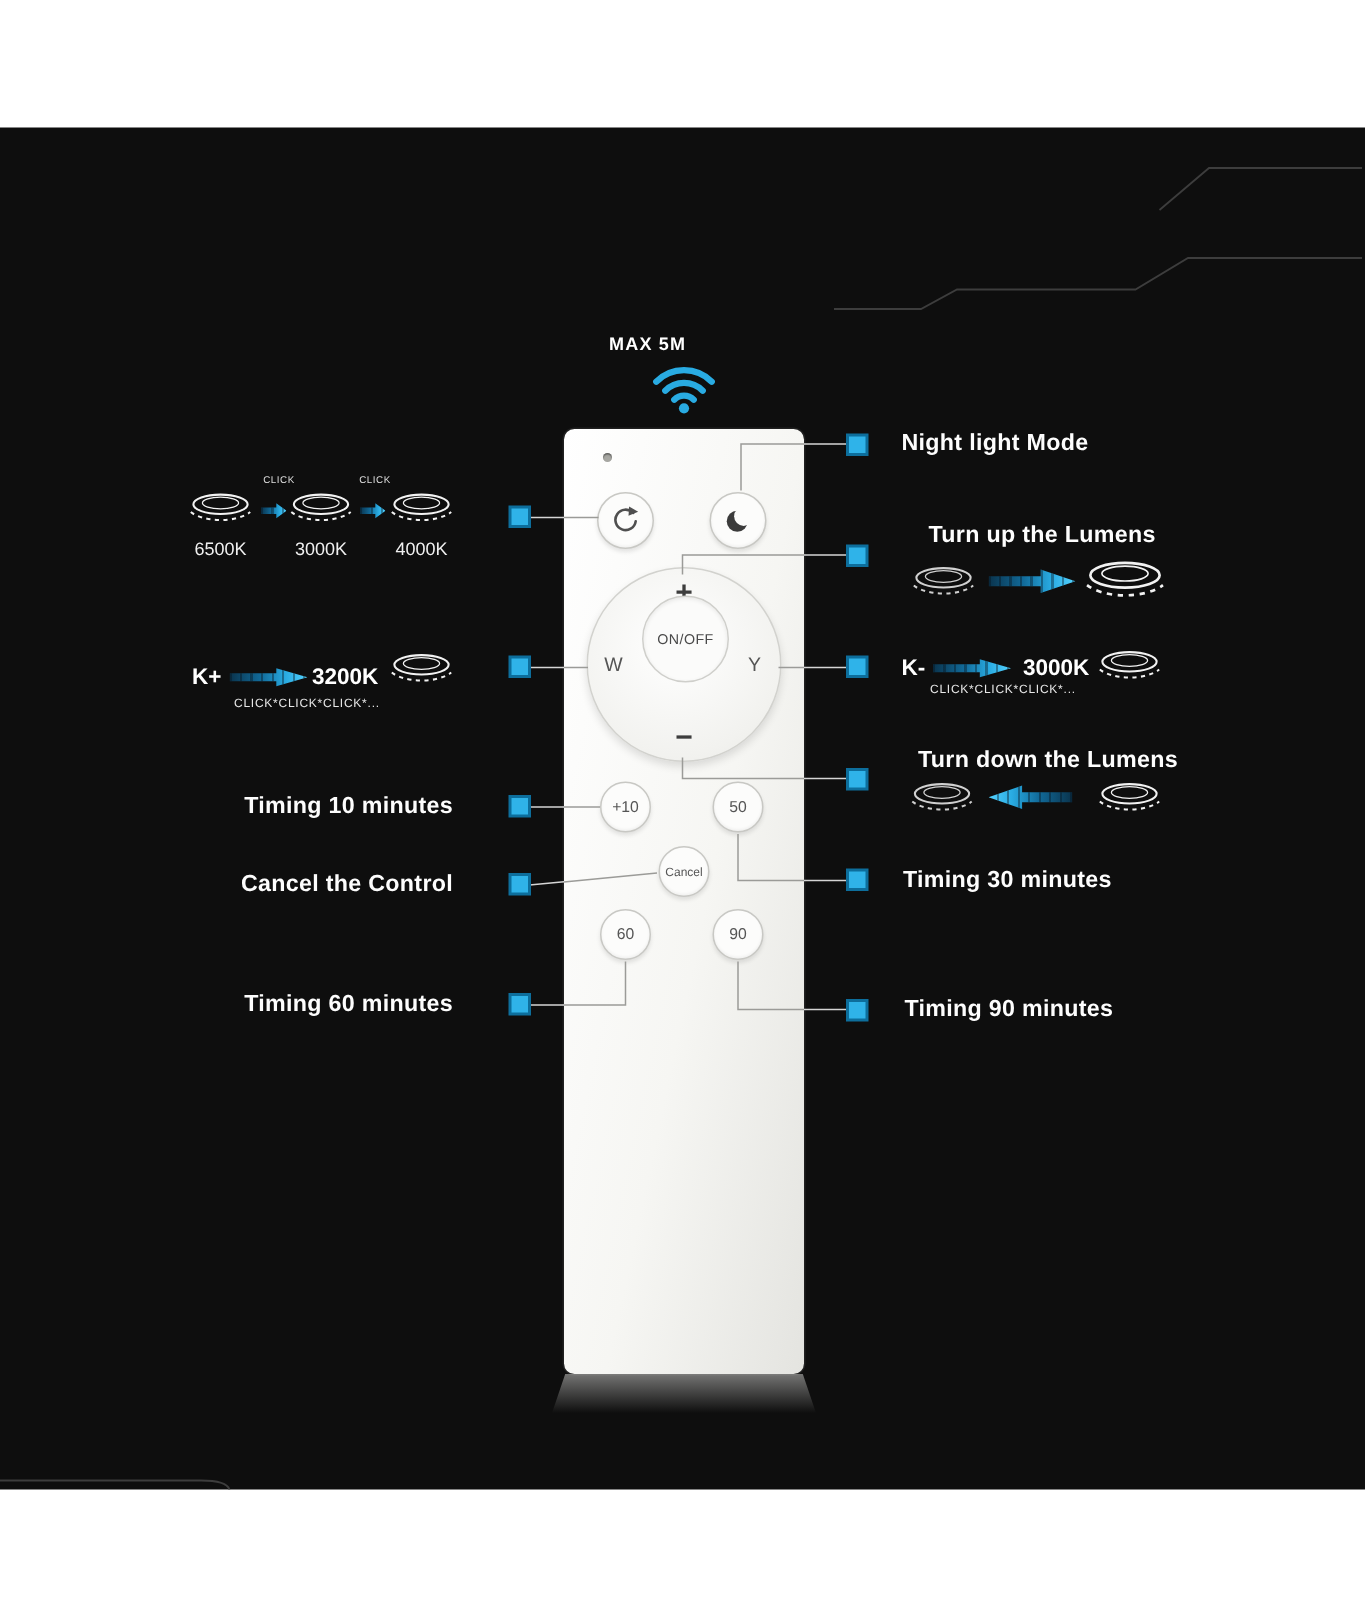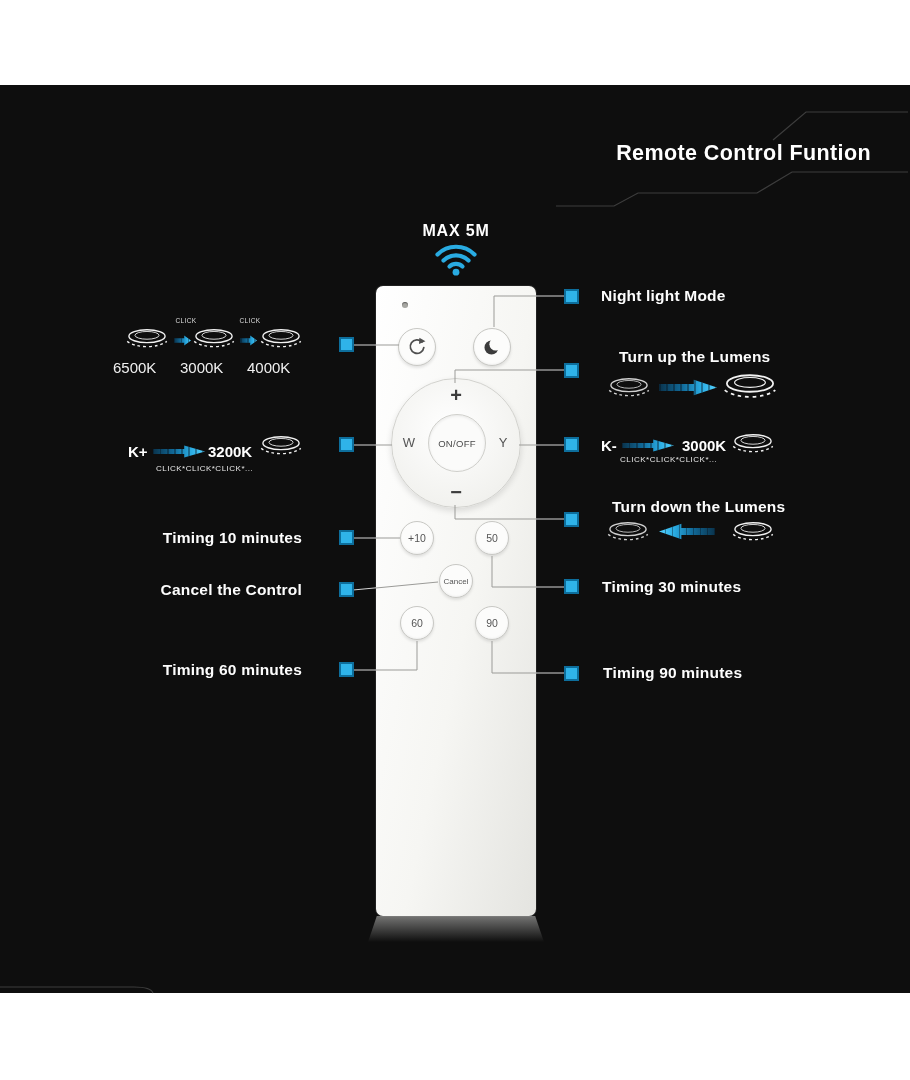--- a/index.html
+++ b/index.html
@@ -4,22 +4,22 @@
 <style>
   html,body{margin:0;padding:0;background:#ffffff;}
   .canvas{position:relative;width:910px;height:1080px;background:#ffffff;overflow:hidden;
           font-family:"Liberation Sans",sans-serif;}
   .panel{position:absolute;left:0;top:85px;width:910px;height:908px;background:#0e0e0e;}
   svg.overlay{position:absolute;left:0;top:0;width:910px;height:1080px;pointer-events:none;}
 
   .page-title{position:absolute;top:141px;right:39px;font-size:21.5px;font-weight:bold;
               color:#ffffff;letter-spacing:.4px;white-space:nowrap;}
 
-  .max-label{position:absolute;left:406px;top:222px;width:100px;text-align:center;
-             font-size:16px;font-weight:bold;color:#ffffff;letter-spacing:.8px;}
+  .max-label{position:absolute;left:406px;top:222px;width:100px;text-align:left;
+             font-size:12px;font-weight:bold;color:#ffffff;letter-spacing:.8px;}
   .wifi{position:absolute;left:430px;top:239px;width:52px;height:38px;}
 
   
   .remote{position:absolute;left:376px;top:286px;width:160px;height:630px;border-radius:7px;
           background:linear-gradient(102deg,#ffffff 0%,#f6f6f3 55%,#e4e4e0 100%);
           box-shadow:0 0 0 1px rgba(255,255,255,0.08);}
   .remote-shadow{position:absolute;left:368px;top:916px;width:176px;height:26px;
           background:linear-gradient(to bottom,rgba(200,200,198,.55),rgba(200,200,198,0));
           clip-path:polygon(5% 0,95% 0,100% 100%,0 100%);}
   .led{position:absolute;left:26px;top:16px;width:6px;height:6px;border-radius:50%;
@@ -32,33 +32,33 @@
   .pad{position:absolute;left:15px;top:92px;width:130px;height:130px;border-radius:50%;
        box-sizing:border-box;border:1px solid #d2d2ce;
        background:radial-gradient(circle at 45% 40%,#ffffff,#f2f2ef 70%,#e9e9e5);
        box-shadow:0 3px 6px rgba(0,0,0,.12);}
   .pad-plus{position:absolute;left:0;right:0;top:5px;text-align:center;font-size:20px;
             font-weight:bold;color:#3d3d3d;}
   .pad-minus{position:absolute;left:0;right:0;bottom:3px;text-align:center;font-size:20px;
             font-weight:bold;color:#3d3d3d;}
   .pad-w{position:absolute;left:7px;top:56px;width:20px;text-align:center;font-size:13px;color:#555;}
   .pad-y{position:absolute;right:7px;top:56px;width:20px;text-align:center;font-size:13px;color:#555;}
-  .onoff{position:absolute;left:36px;top:35px;width:58px;height:58px;border-radius:50%;
+  .onoff{position:absolute;left:36px;top:18px;width:58px;height:58px;border-radius:50%;
          box-sizing:border-box;border:1px solid #cfcfcb;background:#fbfbfa;
          box-shadow:inset 0 1px 3px rgba(0,0,0,.08);display:flex;align-items:center;
          justify-content:center;font-size:9.5px;color:#4a4a4a;letter-spacing:.3px;}
   .btn-s{width:34px;height:34px;text-align:center;}
   .b10{left:24px;top:235px;}  .b30{left:99px;top:235px;}
   .bdel{left:63px;top:278px;font-size:8px;}
   .b60{left:24px;top:320px;}  .b90{left:99px;top:320px;}
 
   
   .label{position:absolute;font-size:15.5px;font-weight:bold;color:#fdfdfd;
          letter-spacing:.2px;white-space:nowrap;}
-  .temp-s{position:absolute;width:68px;text-align:left;font-size:15px;color:#f0f0f0;}
+  .temp-s{position:absolute;width:68px;text-align:center;font-size:12px;color:#f0f0f0;}
   .ktemp{position:absolute;font-size:15px;font-weight:bold;color:#ffffff;white-space:nowrap;}
   .klabel{position:absolute;font-size:15px;font-weight:bold;color:#ffffff;}
   .click-mini{position:absolute;width:44px;text-align:center;font-size:6.5px;color:#dddddd;
               letter-spacing:.4px;}
   .click-seq{position:absolute;font-size:8px;color:#e8e8e8;letter-spacing:.5px;white-space:nowrap;}
 
   .lamp{position:absolute;}
   .arrow{position:absolute;}
   .arrow-right{background-image:
       repeating-linear-gradient(to right,rgba(6,18,28,.40) 0 1.5px,rgba(255,255,255,0) 1.5px 7px),
@@ -160,21 +160,20 @@
       <polyline points="536,587 492,587 492,556"></polyline>
       <polyline points="536,673 492,673 492,641"></polyline>
       <polyline points="376,345 399,345"></polyline>
       <polyline points="376,445 392,445"></polyline>
       <polyline points="376,538 400,538"></polyline>
       <polyline points="376,588 438,582"></polyline>
       <polyline points="376,670 417,670 417,641"></polyline>
     </g>
   </svg>
 
-  <div class="page-title">Remote Control Funtion</div>
   <div class="max-label">MAX 5M</div>
   <svg class="wifi" viewBox="0 0 52 38">
     <g stroke="#29abe2" stroke-width="4.2" fill="none" stroke-linecap="round">
       <path d="M19.5 27.5 A 9.2 9.2 0 0 1 32.5 27.5"></path>
       <path d="M13.5 21.5 A 17.6 17.6 0 0 1 38.5 21.5"></path>
       <path d="M7.5 15.5 A 26 26 0 0 1 44.5 15.5"></path>
     </g>
     <circle cx="26" cy="33.2" r="3.4" fill="#29abe2"></circle>
   </svg>
 

